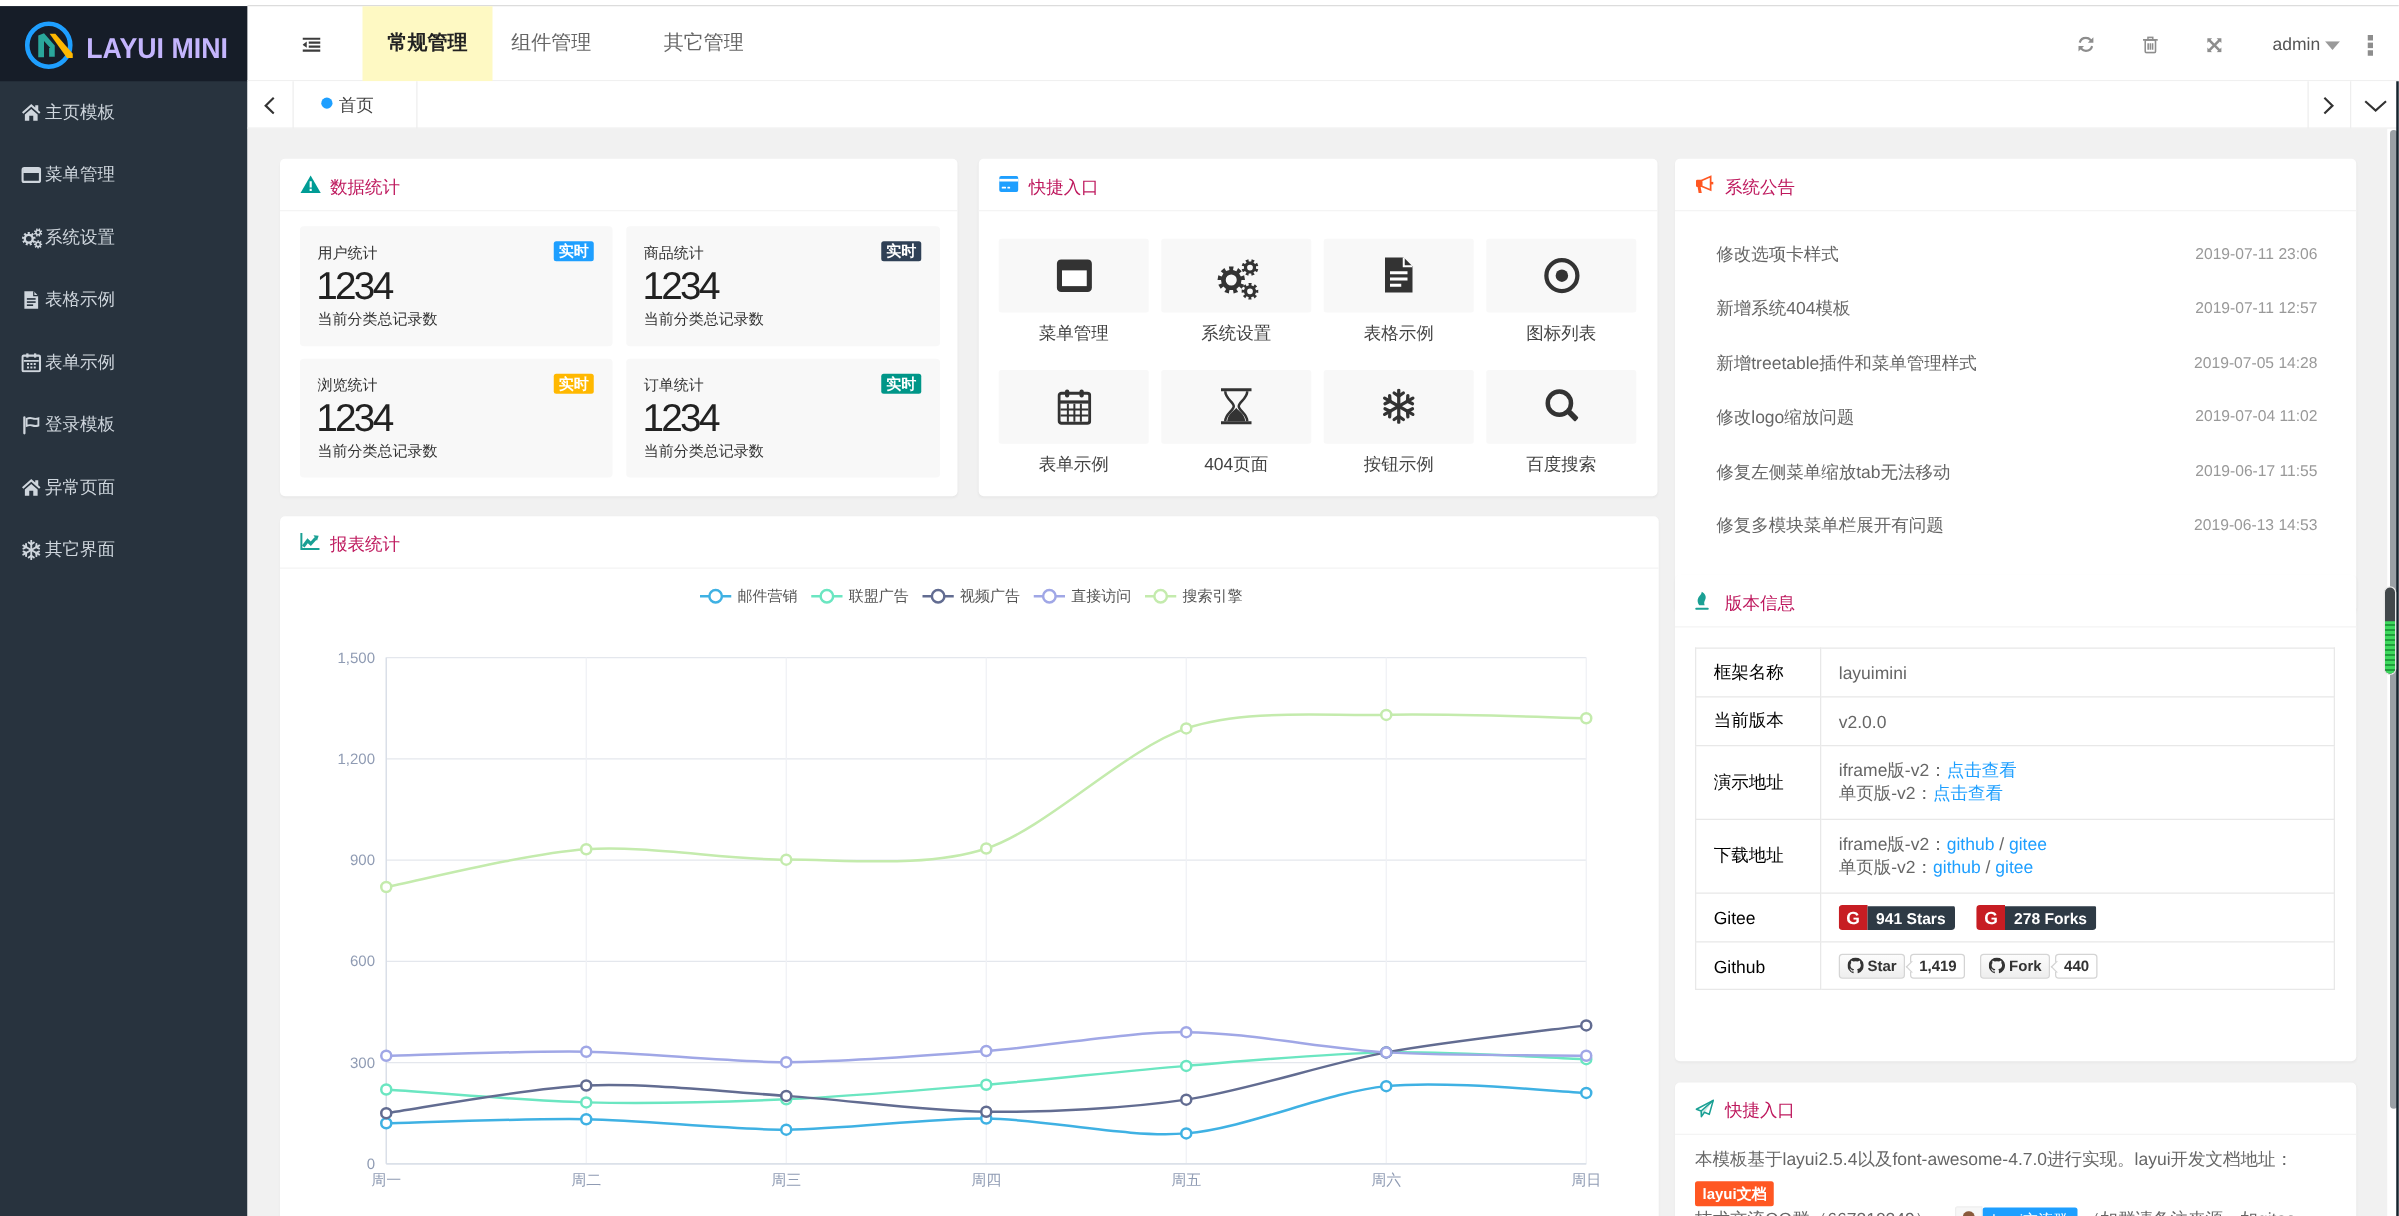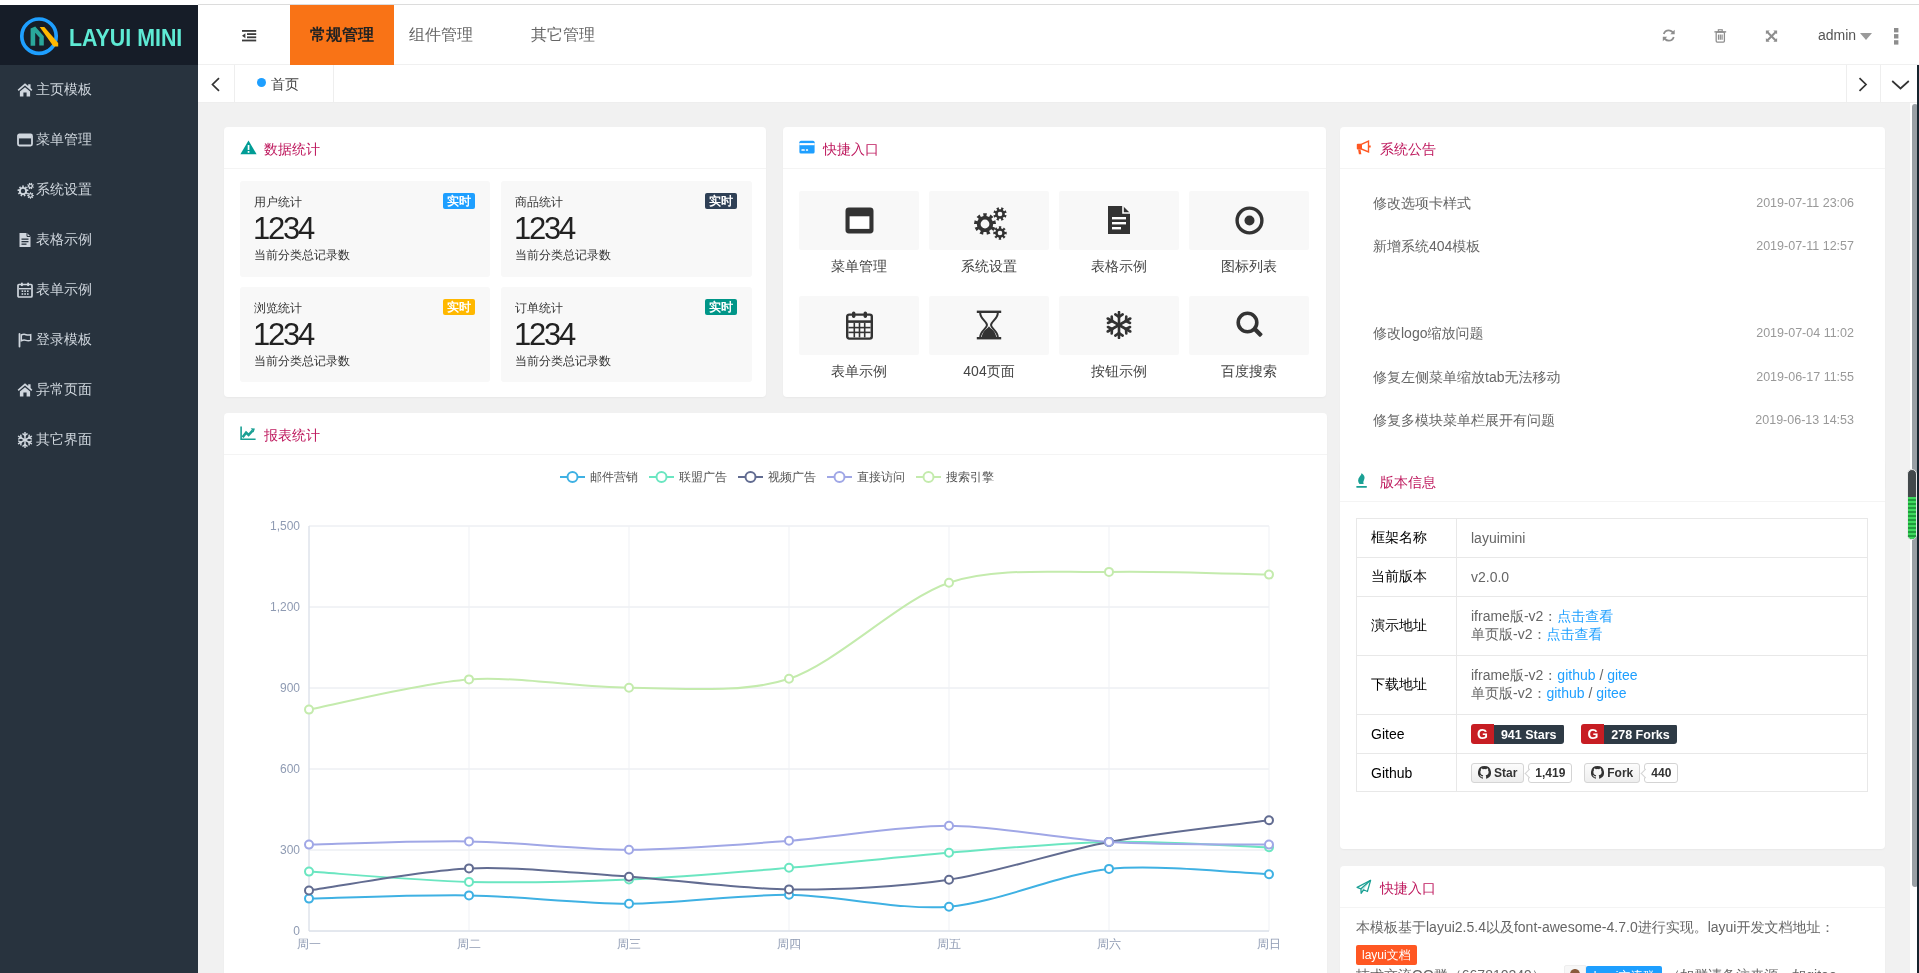--- a/index.html
+++ b/index.html
@@ -1,28 +1,28 @@
 <!DOCTYPE html>
 <html><head><meta charset="utf-8">
 <style>
 *{margin:0;padding:0;box-sizing:border-box}
 html,body{width:1919px;height:973px;overflow:hidden;background:#fff;font-family:"Liberation Sans",sans-serif;font-size:14px;color:#333}
 .abs{position:absolute}
 
 #side{position:absolute;left:0;top:5px;width:198px;height:968px;background:#28333E}
-#logo{position:absolute;left:0;top:0;width:198px;height:60px;background:#161d28;color:#5eead4}
+#logo{position:absolute;left:0;top:0;width:198px;height:60px;background:#161d28;color:#c4b5fd}
 #logo .ttl{position:absolute;left:69px;top:20px;font-size:23px;font-weight:bold;transform:scaleX(.93);transform-origin:left}
 .mitem{position:absolute;left:0;width:234px;height:50px;color:#cfd6dd;font-size:14px}
 .mitem .txt{position:absolute;left:36px;top:16px}
 .mitem .ic{position:absolute;left:17px;top:17px;width:16px;height:16px}
 .mitem .ar{position:absolute;right:18px;top:20px;width:10px;height:10px}
 
 #hdr{position:absolute;left:198px;top:5px;width:1721px;height:60px;background:#fff;border-bottom:1px solid #f0f0f0}
 .htab{position:absolute;top:0;height:60px;line-height:60px;text-align:center;font-size:16px;color:#666}
-#hdr .active{background:#f97316;color:#222;font-weight:bold}
+#hdr .active{background:#fef9c3;color:#222;font-weight:bold}
 .hicon{position:absolute;top:22px;width:17px;height:17px}
 
 #crumb{position:absolute;left:198px;top:65px;width:1721px;height:38px;background:#fff;border-bottom:1px solid #eee}
 .cbtn{position:absolute;top:0;height:38px;border-right:1px solid #eee}
 
 #content{position:absolute;left:198px;top:103px;width:1712px;height:870px;background:#f1f1f1}
 .card{position:absolute;background:#fff;border-radius:4px;box-shadow:0 1px 2px rgba(0,0,0,.04)}
 .chead{position:absolute;left:0;top:0;right:0;height:42px;border-bottom:1px solid #f4f4f4}
 .chead .t{position:absolute;left:40px;top:14px;font-size:14px;color:#be185d}
 .chead svg{position:absolute;left:16px;top:13px}
@@ -39,21 +39,21 @@
 table.vtab{border-collapse:collapse;width:512px;font-size:14px;color:#666}
 table.vtab td{border:1px solid #e8e8e8;padding:8px 10px 8px 14px;vertical-align:middle}
 table.vtab td.l{width:100px;color:#000000}
 a.lk{color:#1E9FFF;text-decoration:none}
 .gbdg{display:inline-block;height:20px;line-height:20px;font-size:12px;border-radius:3px;overflow:hidden;vertical-align:middle}
 .gred{display:inline-block;background:#C71D23;color:#fff;padding:0 6px;font-weight:bold;font-size:14px}
 .gdark{display:inline-block;background:#2E3A45;color:#fff;padding:0 7px;font-weight:bold;font-size:12.5px}
 .ghbtn{display:inline-block;height:20px;line-height:18px;font-size:12px;font-weight:bold;color:#333;background:linear-gradient(#fcfcfc,#eee);border:1px solid #d5d5d5;border-radius:3px;padding:0 6px;vertical-align:middle}
 .ghcnt{display:inline-block;position:relative;height:20px;line-height:18px;font-size:12px;font-weight:bold;color:#333;background:#fff;border:1px solid #d4d4d4;border-radius:3px;padding:0 6px;margin-left:4px;vertical-align:middle}
 .ghcnt::before{content:"";position:absolute;left:-3.5px;top:6px;width:6px;height:6px;background:#fff;border-left:1px solid #d4d4d4;border-bottom:1px solid #d4d4d4;transform:rotate(45deg)}
-.obdg{display:inline-block;height:20px;line-height:20px;background:#FF5722;color:#fff;font-size:12px;font-weight:normal;border-radius:2px;padding:0 6px}
+.obdg{display:inline-block;height:20px;line-height:20px;background:#FF5722;color:#fff;font-size:12px;font-weight:bold;border-radius:2px;padding:0 6px}
 .bbdg{display:inline-block;height:20px;line-height:20px;background:#1E9FFF;color:#fff;font-size:12px;border-radius:2px;padding:0 8px;vertical-align:middle}
 .qq1{display:inline-block;width:22px;height:20px;border-radius:2px 0 0 2px;background:#f7f7f7;border:1px solid #eee;vertical-align:middle;position:relative;top:-1px}
 .qq1::after{content:"";display:block;width:10px;height:12px;margin:3px auto;background:#8a5a3b;border-radius:45% 45% 50% 50%}
 </style></head>
 <body>
 
 <div id="side">
   <div id="logo">
     <svg class="abs" style="left:17px;top:9px" width="46" height="46" viewBox="0 0 46 46">
       <circle cx="22" cy="22.2" r="17.2" fill="none" stroke="#1E9FFF" stroke-width="3.7"></circle>
@@ -371,20 +371,24 @@
         </svg>
         <span class="t">系统公告</span>
       </div>
     <div class="notice" style="top:54px">
         <span class="nt">修改选项卡样式</span>
         <span class="nd">2019-07-11 23:06</span>
       </div>
     <div class="notice" style="top:97px">
         <span class="nt">新增系统404模板</span>
         <span class="nd">2019-07-11 12:57</span>
+      </div>
+    <div class="notice" style="top:141px">
+        <span class="nt">新增treetable插件和菜单管理样式</span>
+        <span class="nd">2019-07-05 14:28</span>
       </div>
     <div class="notice" style="top:184px">
         <span class="nt">修改logo缩放问题</span>
         <span class="nd">2019-07-04 11:02</span>
       </div>
     <div class="notice" style="top:228px">
         <span class="nt">修复左侧菜单缩放tab无法移动</span>
         <span class="nd">2019-06-17 11:55</span>
       </div>
     <div class="notice" style="top:271px">

